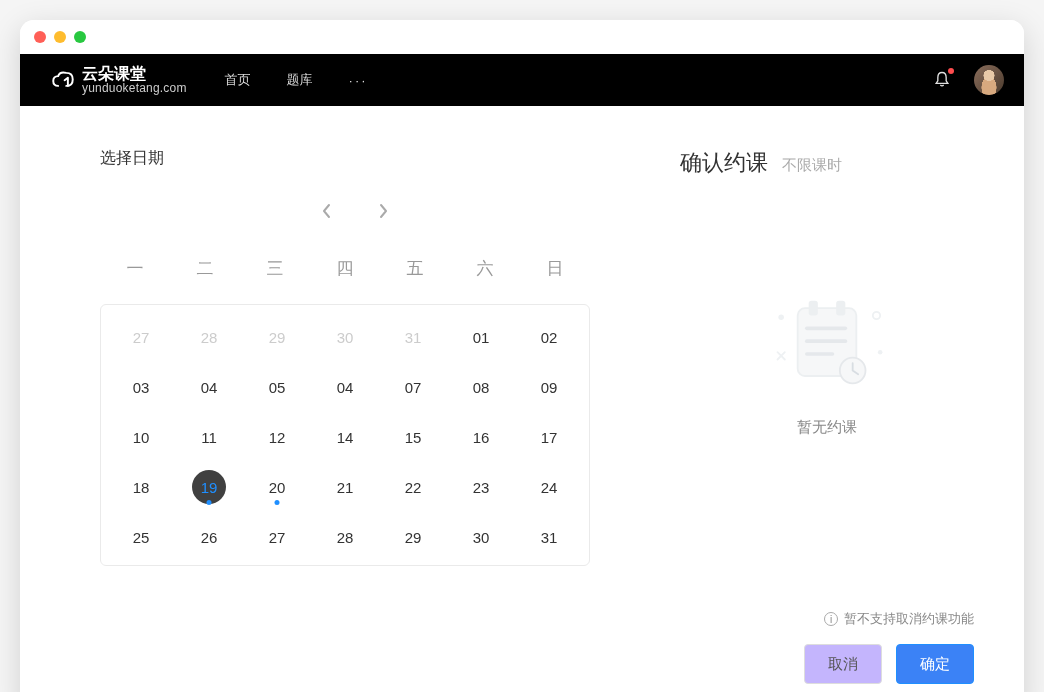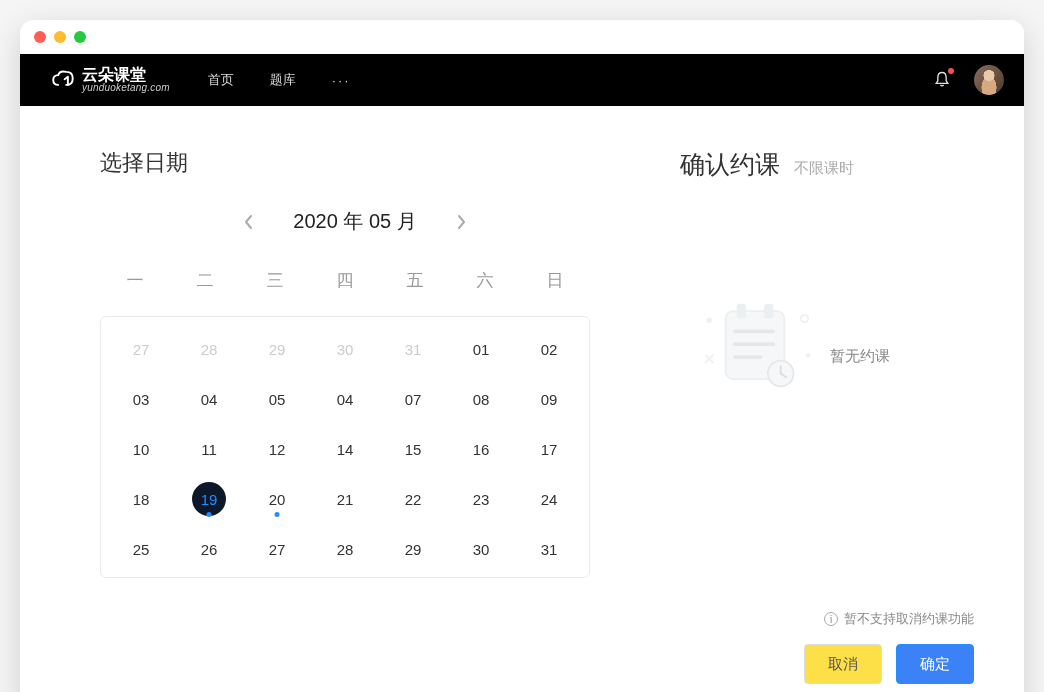--- a/index.html
+++ b/index.html
@@ -46,21 +46,21 @@
     display: flex;
     align-items: flex-end;
     gap: 6px;
     margin-right: 20px;
   }
   .logo-mark {
     width: 26px; height: 26px; position: relative;
   }
   .logo-text { display: flex; flex-direction: column; line-height: 1; }
   .logo-main { font-size: 16px; font-weight: 600; }
-  .logo-sub { font-size: 10px; color: #ccc; letter-spacing: 0.2px; font-style: italic; }
+  .logo-sub { font-size: 12px; color: #ccc; letter-spacing: 0.2px; }
 
   .nav-items { display: flex; align-items: stretch; height: 100%; }
   .nav-item {
     padding: 0 18px;
     display: flex;
     align-items: center;
     cursor: pointer;
     color: #ddd;
     height: 100%;
   }
@@ -97,21 +97,21 @@
     display: flex;
     background: #fff;
     overflow: hidden;
   }
 
   .left {
     width: 620px;
     padding: 42px 30px 30px 80px;
   }
   .left h2 {
-    font-size: 22px;
+    font-size: 16px;
     font-weight: 500;
     color: #333;
     margin-bottom: 30px;
   }
 
   .cal-header {
     display: flex;
     align-items: center;
     justify-content: center;
     gap: 32px;
@@ -159,21 +159,21 @@
     width: 34px; height: 34px;
     display: flex; align-items: center; justify-content: center;
     border-radius: 50%;
     font-size: 15px;
     color: #333;
     cursor: pointer;
     position: relative;
   }
   .cal-day.other { color: #ccc; }
   .cal-day.selected {
-    background: #0f172a;
+    background: #404040;
     color: #1f8fff;
   }
   .cal-day .dot {
     position: absolute;
     bottom: -1px;
     left: 50%;
     transform: translateX(-50%);
     width: 5px; height: 5px;
     background: #1f8fff;
     border-radius: 50%;
@@ -195,27 +195,27 @@
     top: 0;
     bottom: 0;
     border-left: 1px solid transparent;
   }
   .right-header {
     display: flex;
     align-items: baseline;
     gap: 14px;
     margin-bottom: 40px;
   }
-  .right-title { font-size: 25px; color: #333; font-weight: 500; }
+  .right-title { font-size: 22px; color: #333; font-weight: 500; }
   .right-sub { font-size: 15px; color: #aaa; }
 
   .empty-state {
     flex: 0 0 auto;
     display: flex;
-    flex-direction: row;
+    flex-direction: column;
     align-items: center;
     margin-top: 70px;
     margin-bottom: 40px;
   }
   .empty-illus {
     width: 150px; height: 110px;
     position: relative;
     display: flex; align-items: center; justify-content: center;
     margin-bottom: 20px;
   }
@@ -240,21 +240,21 @@
   .btn-row { display: flex; gap: 14px; }
   .btn {
     min-width: 78px;
     height: 40px;
     padding: 0 20px;
     border-radius: 4px;
     font-size: 15px;
     display: inline-flex; align-items: center; justify-content: center;
     cursor: pointer;
     border: 1px solid #ddd;
-    background: #fde047;
+    background: #c4b5fd;
     color: #555;
   }
   .btn.primary {
     background: #3b82f6;
     border-color: #1f8fff;
     color: #fff;
   }
 </style>
 </head>
 <body>
@@ -305,21 +305,20 @@
 
     <div class="left">
       <h2>选择日期</h2>
 
       <div class="cal-header">
         <div class="cal-arrow">
           <svg width="12" height="16" viewBox="0 0 12 16">
               <path d="M8 2 L3 8 L8 14" fill="none" stroke="#aaa" stroke-width="2" stroke-linecap="round" stroke-linejoin="round"></path>
             </svg>
         </div>
-        <div>2020 年 05 月</div>
         <div class="cal-arrow">
           <svg width="12" height="16" viewBox="0 0 12 16">
               <path d="M4 2 L9 8 L4 14" fill="none" stroke="#aaa" stroke-width="2" stroke-linecap="round" stroke-linejoin="round"></path>
             </svg>
         </div>
       </div>
 
       <div class="cal-table">
         <div class="cal-weekdays" id="cal-weekdays">
             <div class="cal-wd">一</div>

